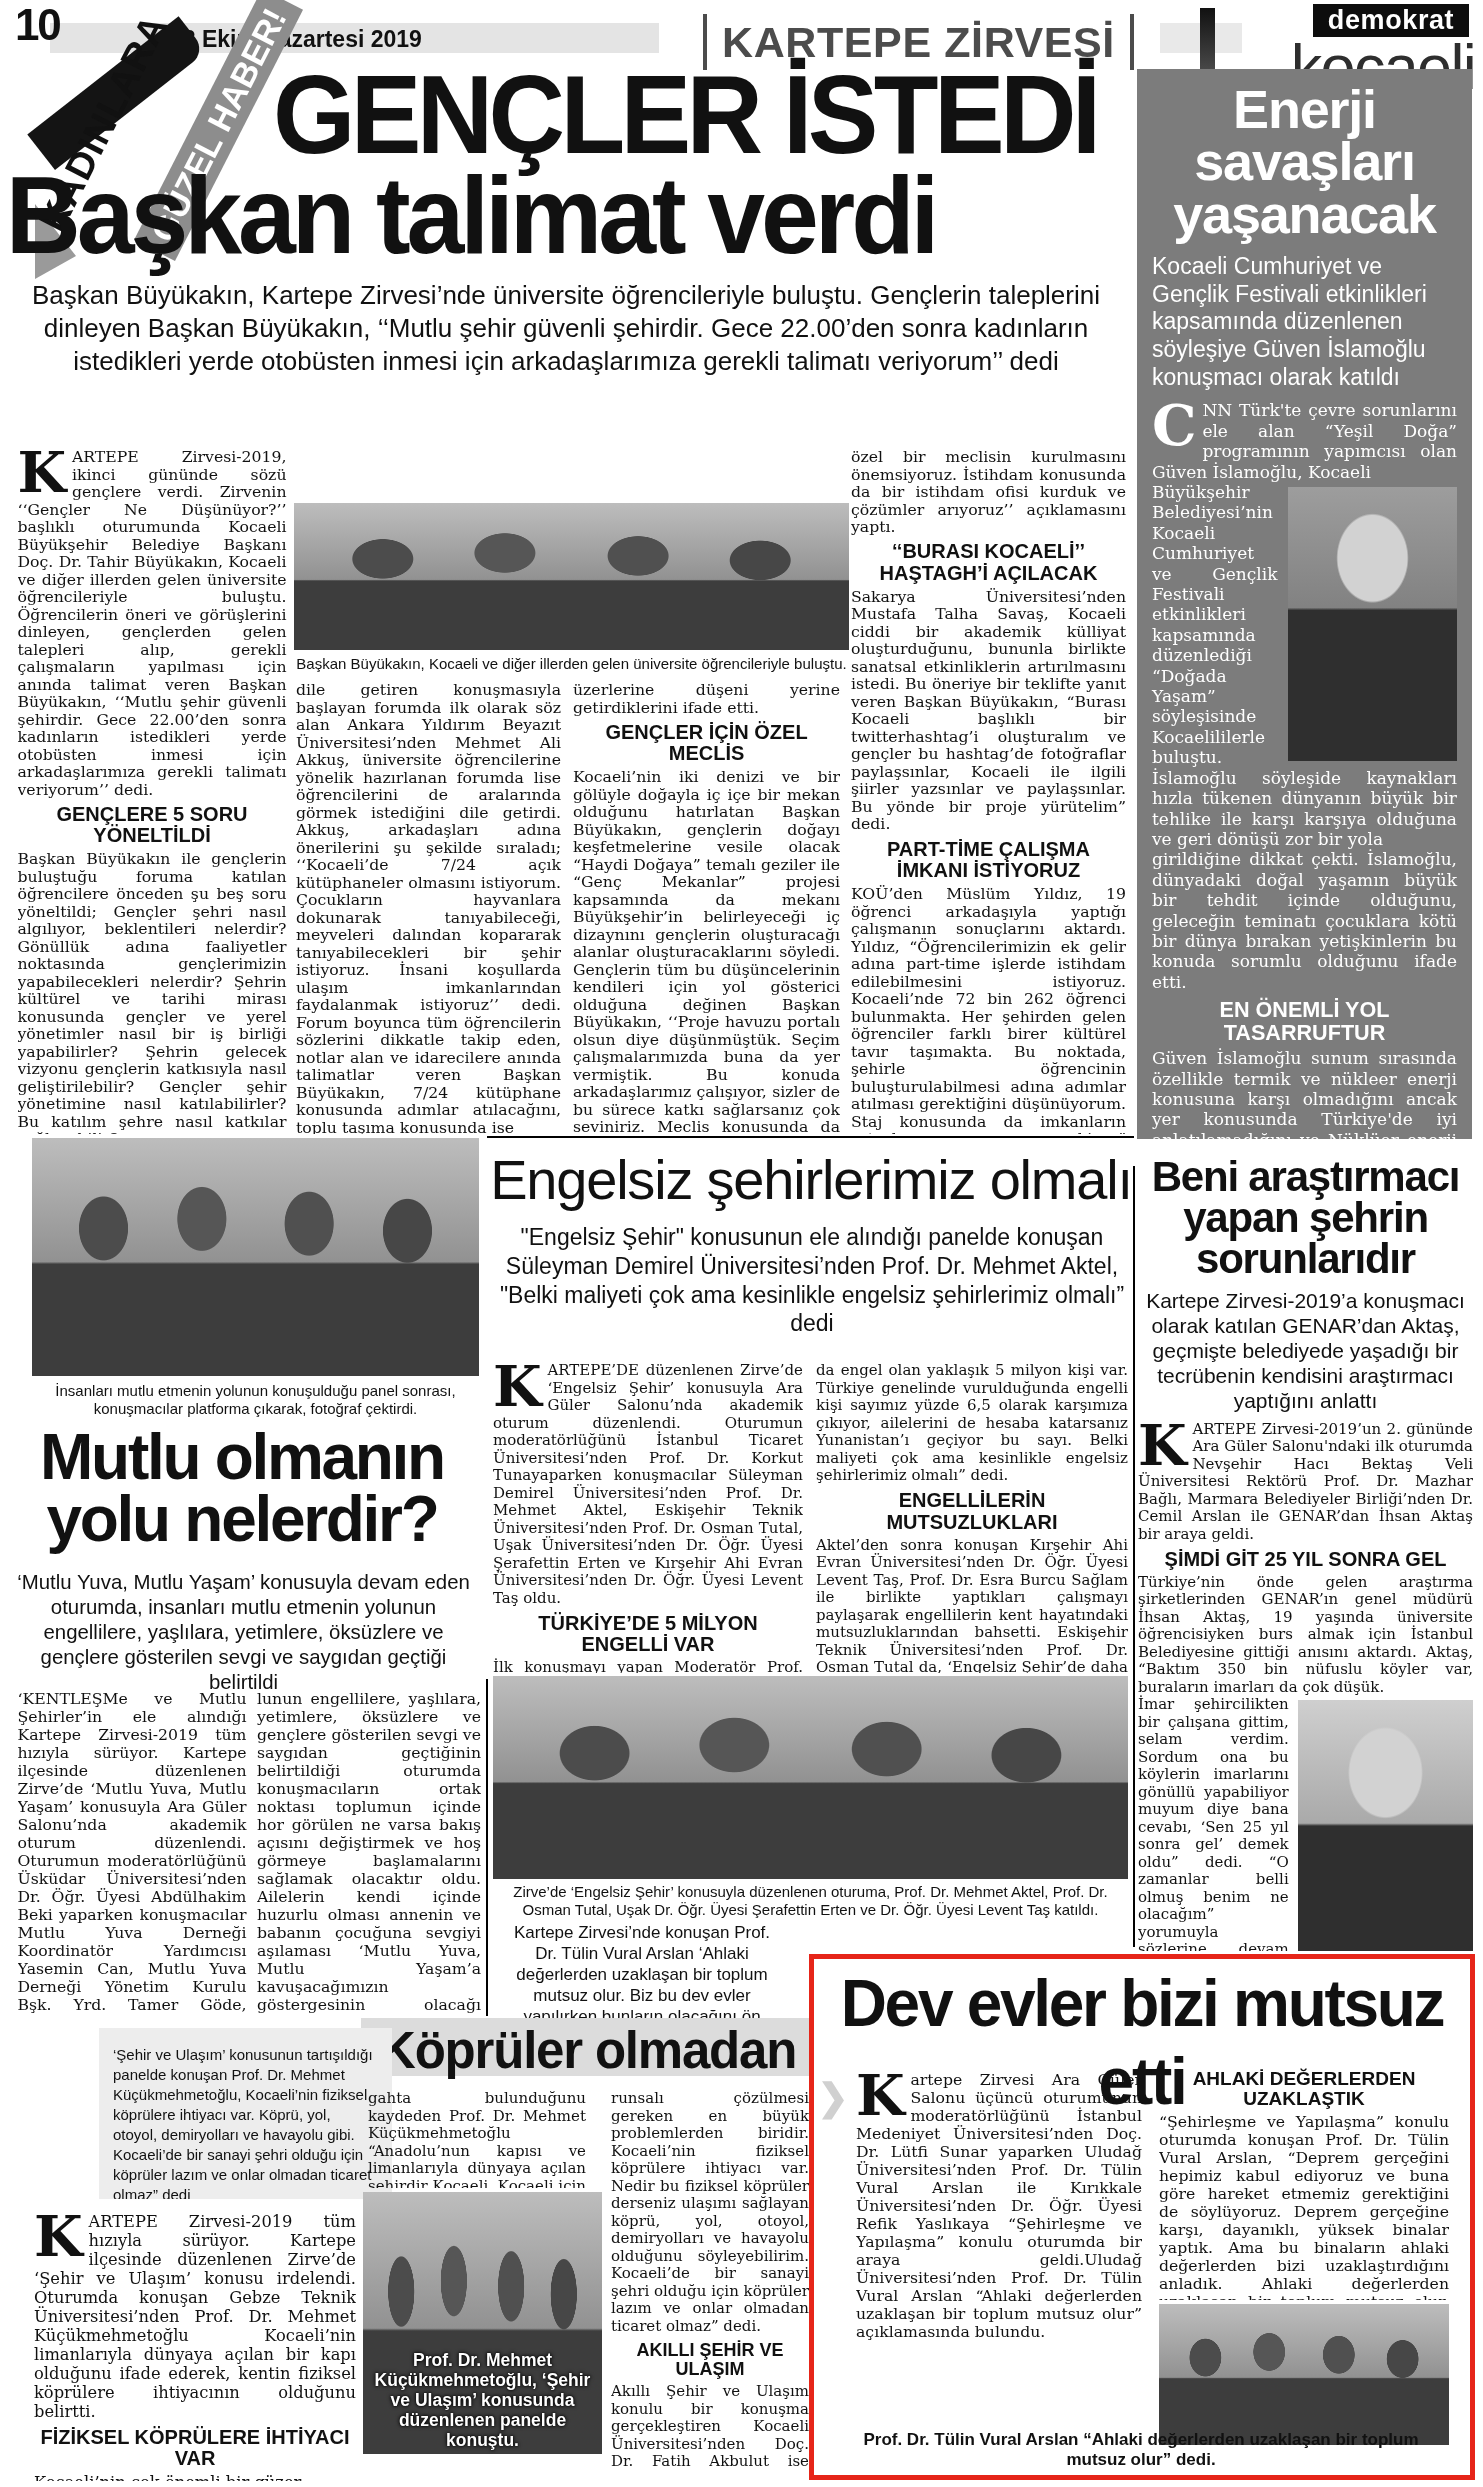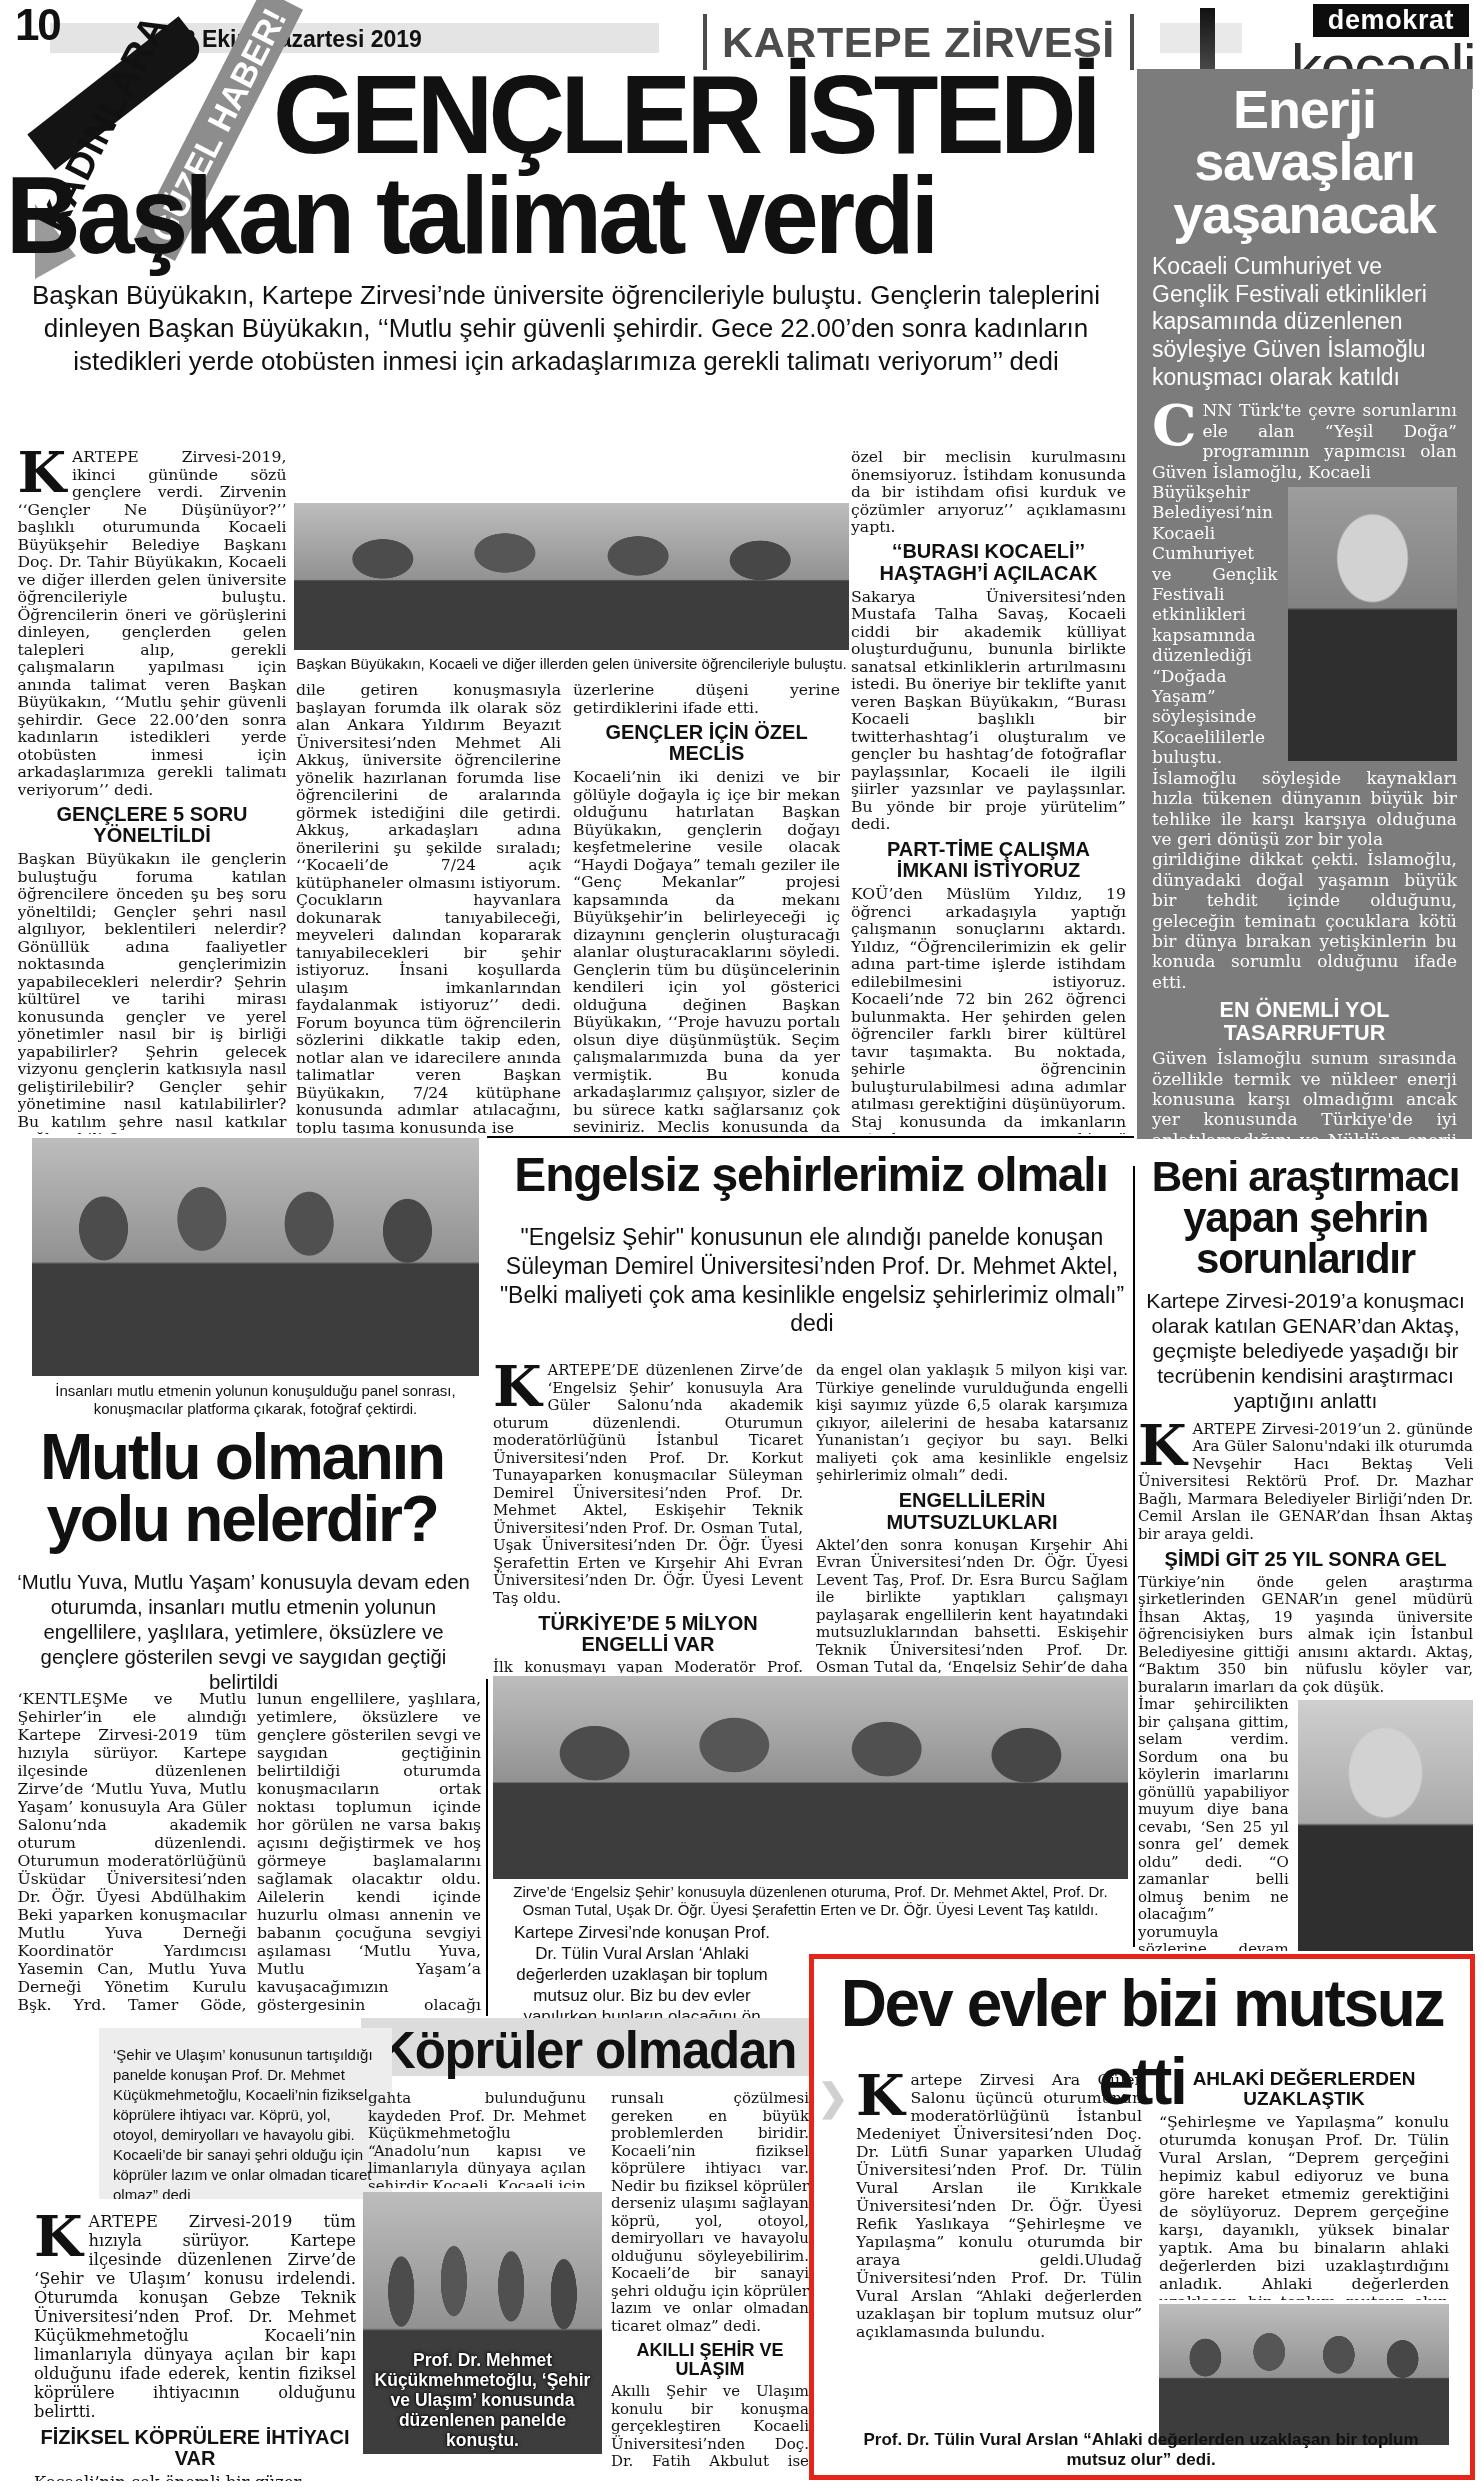--- a/index.html
+++ b/index.html
@@ -68,21 +68,21 @@
   .res-body { margin-top:7px; font-family:"DejaVu Serif", serif; font-size:15px; line-height:17.5px; text-align:justify; }
   .res-photo { float:right; width:175px; height:280px; margin:3.5px 0 3.5px 9.3px; position:relative; background:linear-gradient(180deg,#cfcfcf,#7a7a7a); }
   
   .photo2 { left:32px; top:1138px; width:447px; height:238px; }
   .cap2 { left:32px; top:1382px; width:447px; }
   .happy-h { left:0px; top:1426px; width:484px; font-size:64px; font-weight:bold; text-align:center; line-height:0.97; letter-spacing:-2.3px; }
   .happy-lead { left:10.5px; top:1570px; width:466px; font-size:20.4px; line-height:1.22; text-align:center; font-weight:500; }
   .happy-col1 { left:17.5px;  top:1690px; width:229px; height:326px; font-size:15.7px; line-height:18px; }
   .happy-col2 { left:257px; top:1690px; width:224px; height:326px; font-size:15.7px; line-height:18px; }
   
-  .barrier-h { left:487px; top:1147px; width:648px; font-size:48px; font-weight:700; text-align:center; letter-spacing:-1.2px; }
+  .barrier-h { left:487px; top:1147px; width:648px; font-size:56px; font-weight:400; text-align:center; letter-spacing:-1.2px; }
   .barrier-lead { left:497px; top:1223px; width:630px; font-size:23px; line-height:1.25; text-align:center; font-weight:500; }
   .barrier-col1 { left:493px;  top:1362px; width:310px; height:311px; font-size:15px; line-height:17.5px; }
   .barrier-col2 { left:816px; top:1362px; width:312px; height:311px; font-size:15px; line-height:17.5px; }
   .photo3 { left:493px; top:1676px; width:635px; height:203px; }
   .cap3 { left:493px; top:1883px; width:635px; }
   .vline1 { left:486px; top:1679px; width:1.7px; height:337px; background:#000; }
   .vline2 { left:1133px; top:1166px; width:2.3px; height:781px; background:#000; }
   
   .houses-prelead { left:501px; top:1922px; width:282px; font-size:17px; line-height:1.24; text-align:center; font-weight:500; }
   

